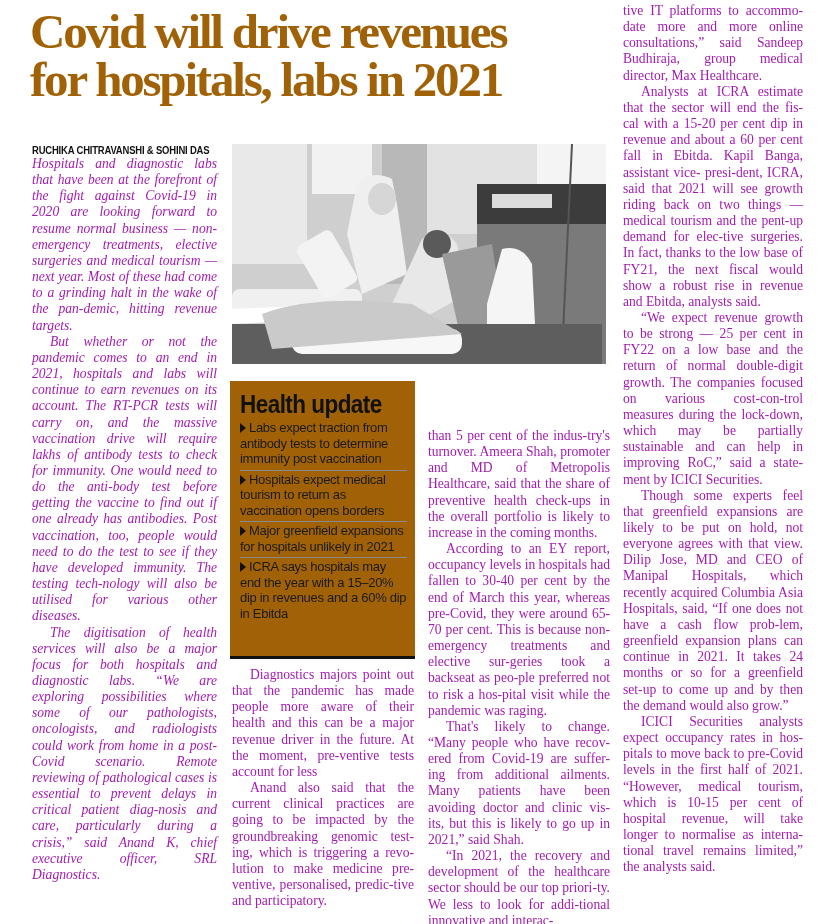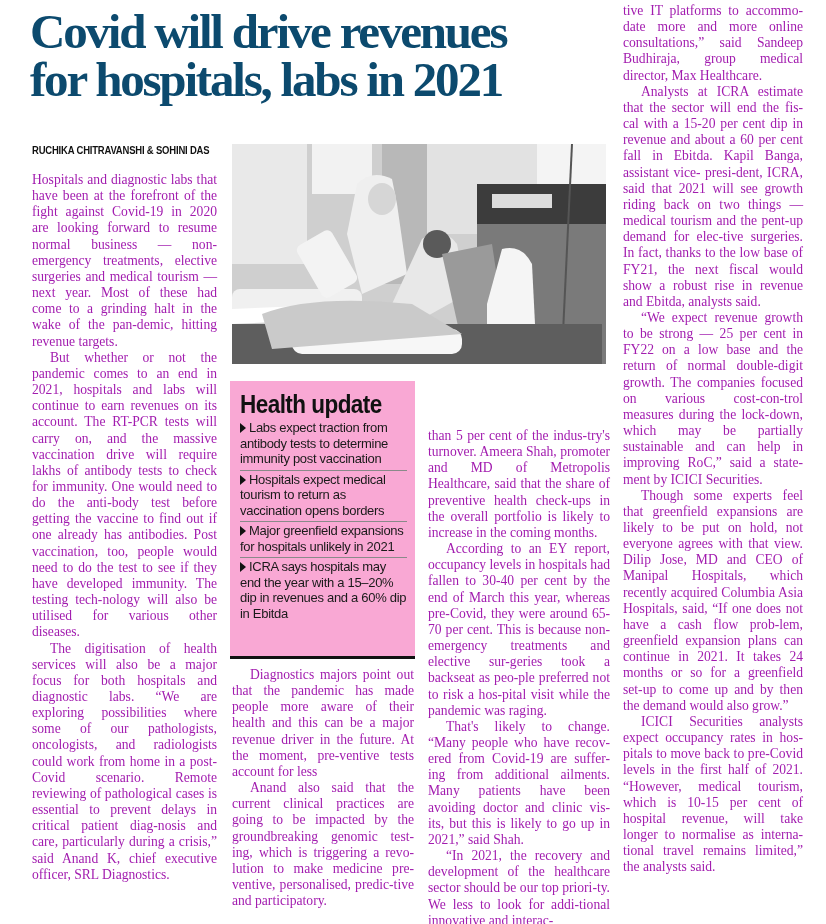--- a/index.html
+++ b/index.html
@@ -5,53 +5,53 @@
   html, body { margin: 0; padding: 0; background: #ffffff; }
   body {
     width: 826px; height: 924px; position: relative; overflow: hidden;
     color: #1a1a1a;
     font-family: "DejaVu Serif", "Liberation Serif", serif;
   }
   .headline {
     position: absolute; left: 30px; top: 8px; width: 590px;
     font-family: "Liberation Serif", "DejaVu Serif", serif;
     font-weight: bold; font-size: 49px; line-height: 48px;
-    letter-spacing: -2.2px; color: #0c4a6e; margin: 0;
+    letter-spacing: -2.2px; color: #a16207; margin: 0;
   }
   .byline {
     position: absolute; left: 32px; top: 145px; width: 190px;
     font-family: "Liberation Sans", "DejaVu Sans", sans-serif;
     font-weight: bold; font-size: 10.2px; letter-spacing: -0.2px;
     transform: scaleX(0.93); transform-origin: left top;
     white-space: nowrap; color: #111;
   }
   .col {
     position: absolute;
     font-family: "Liberation Serif", "DejaVu Serif", serif;
     font-size: 13.6px; line-height: 16.15px; color: #a21caf;
     text-align: justify; hyphens: manual;
   }
   .col p { margin: 0; text-indent: 18px; }
   .col p.noindent { text-indent: 0; }
   .col p.cont { text-indent: 0; }
-  #col1 { left: 32px; top: 172px; width: 185px; }
+  #col1 { left: 32px; top: 156px; width: 185px; font-style: italic; }
   #col2 { left: 232px; top: 667px; width: 182px; }
   #col3 { left: 428px; top: 381px; width: 182px; margin-top: 47px; }
   #col4 { left: 623px; top: 3px; width: 180px; }
 
   .photo {
     position: absolute; left: 232px; top: 144px; width: 374px; height: 220px;
     background: linear-gradient(135deg, #d8d8d8 0%, #9a9a9a 40%, #6a6a6a 70%, #bcbcbc 100%);
     overflow: hidden;
   }
   .photo svg { width: 100%; height: 100%; display: block; }
 
   .sidebar {
     position: absolute; left: 230px; top: 381px; width: 185px; height: 278px;
-    background: #f9a8d4; border-bottom: 3px solid #111;
+    background: #a16207; border-bottom: 3px solid #111;
     box-sizing: border-box; padding: 10px 8px 0 10px;
     font-family: "Liberation Sans", "DejaVu Sans", sans-serif;
   }
   .sidebar h2 {
     margin: 0 0 2px 0; font-size: 25px; line-height: 26px; font-weight: bold;
     letter-spacing: -0.6px; color: #111;
     transform: scaleX(0.9); transform-origin: left;
   }
   .sidebar ul { list-style: none; margin: 0; padding: 0; }
   .sidebar li {

